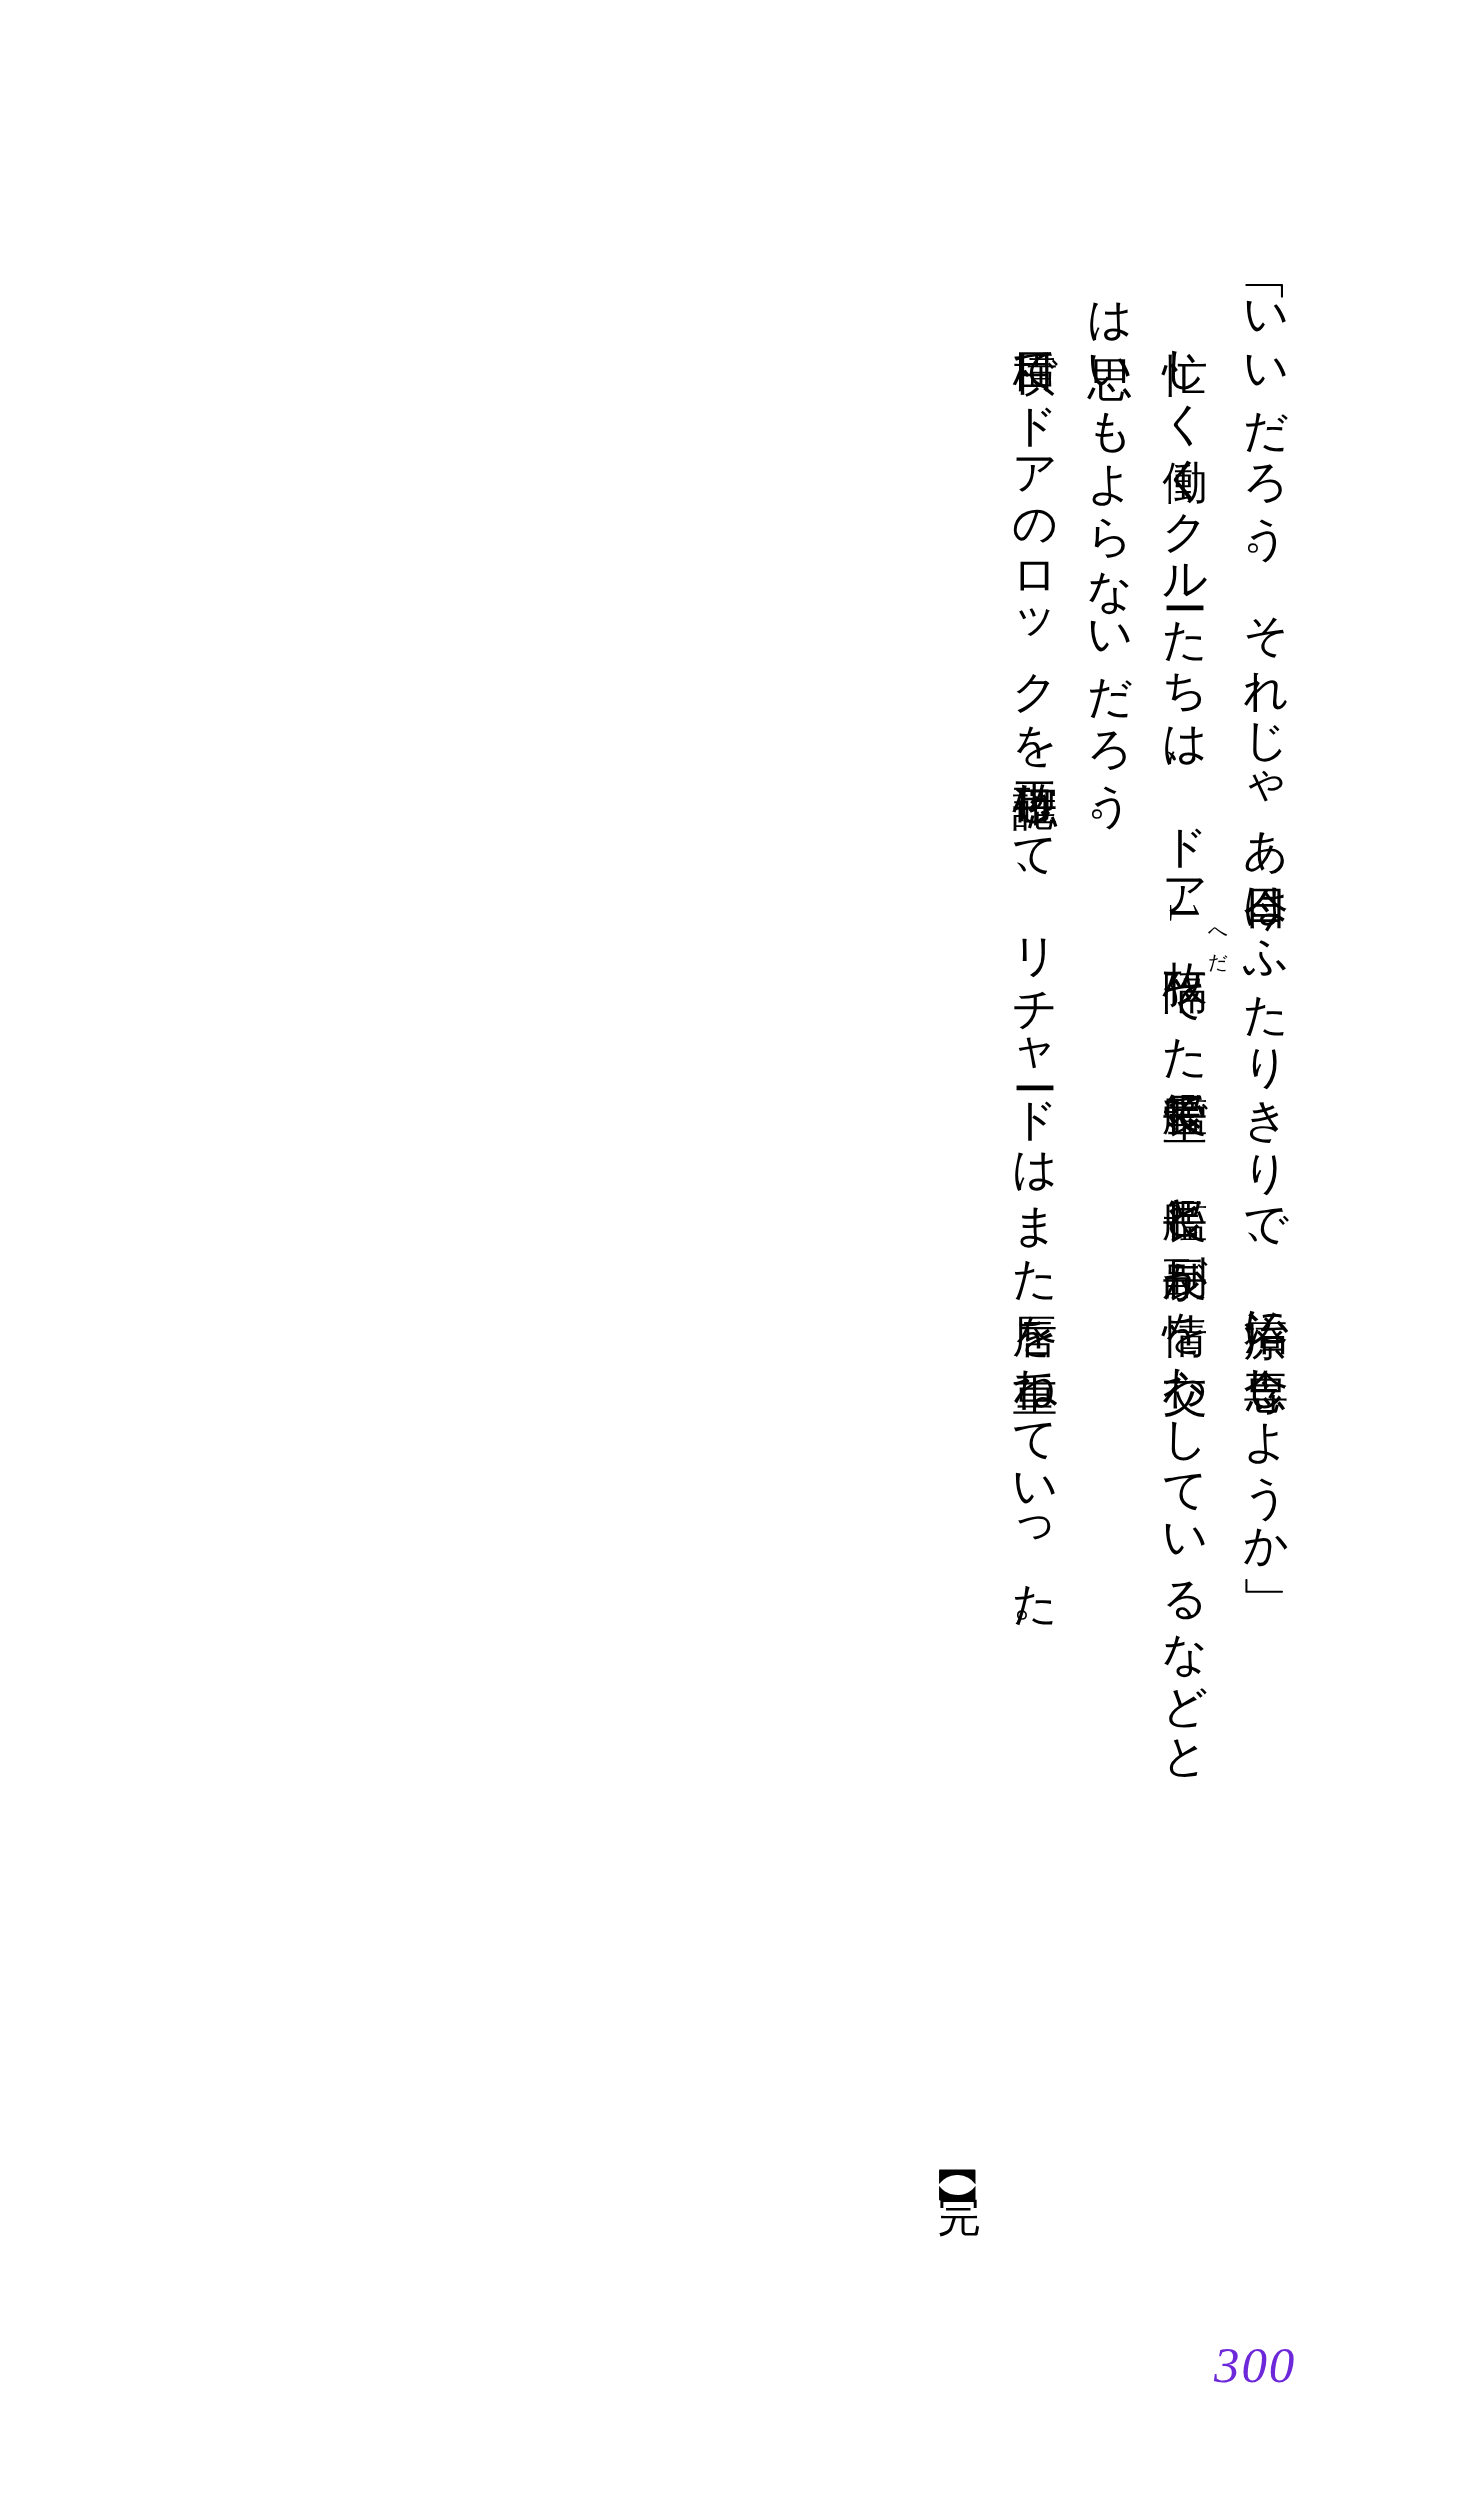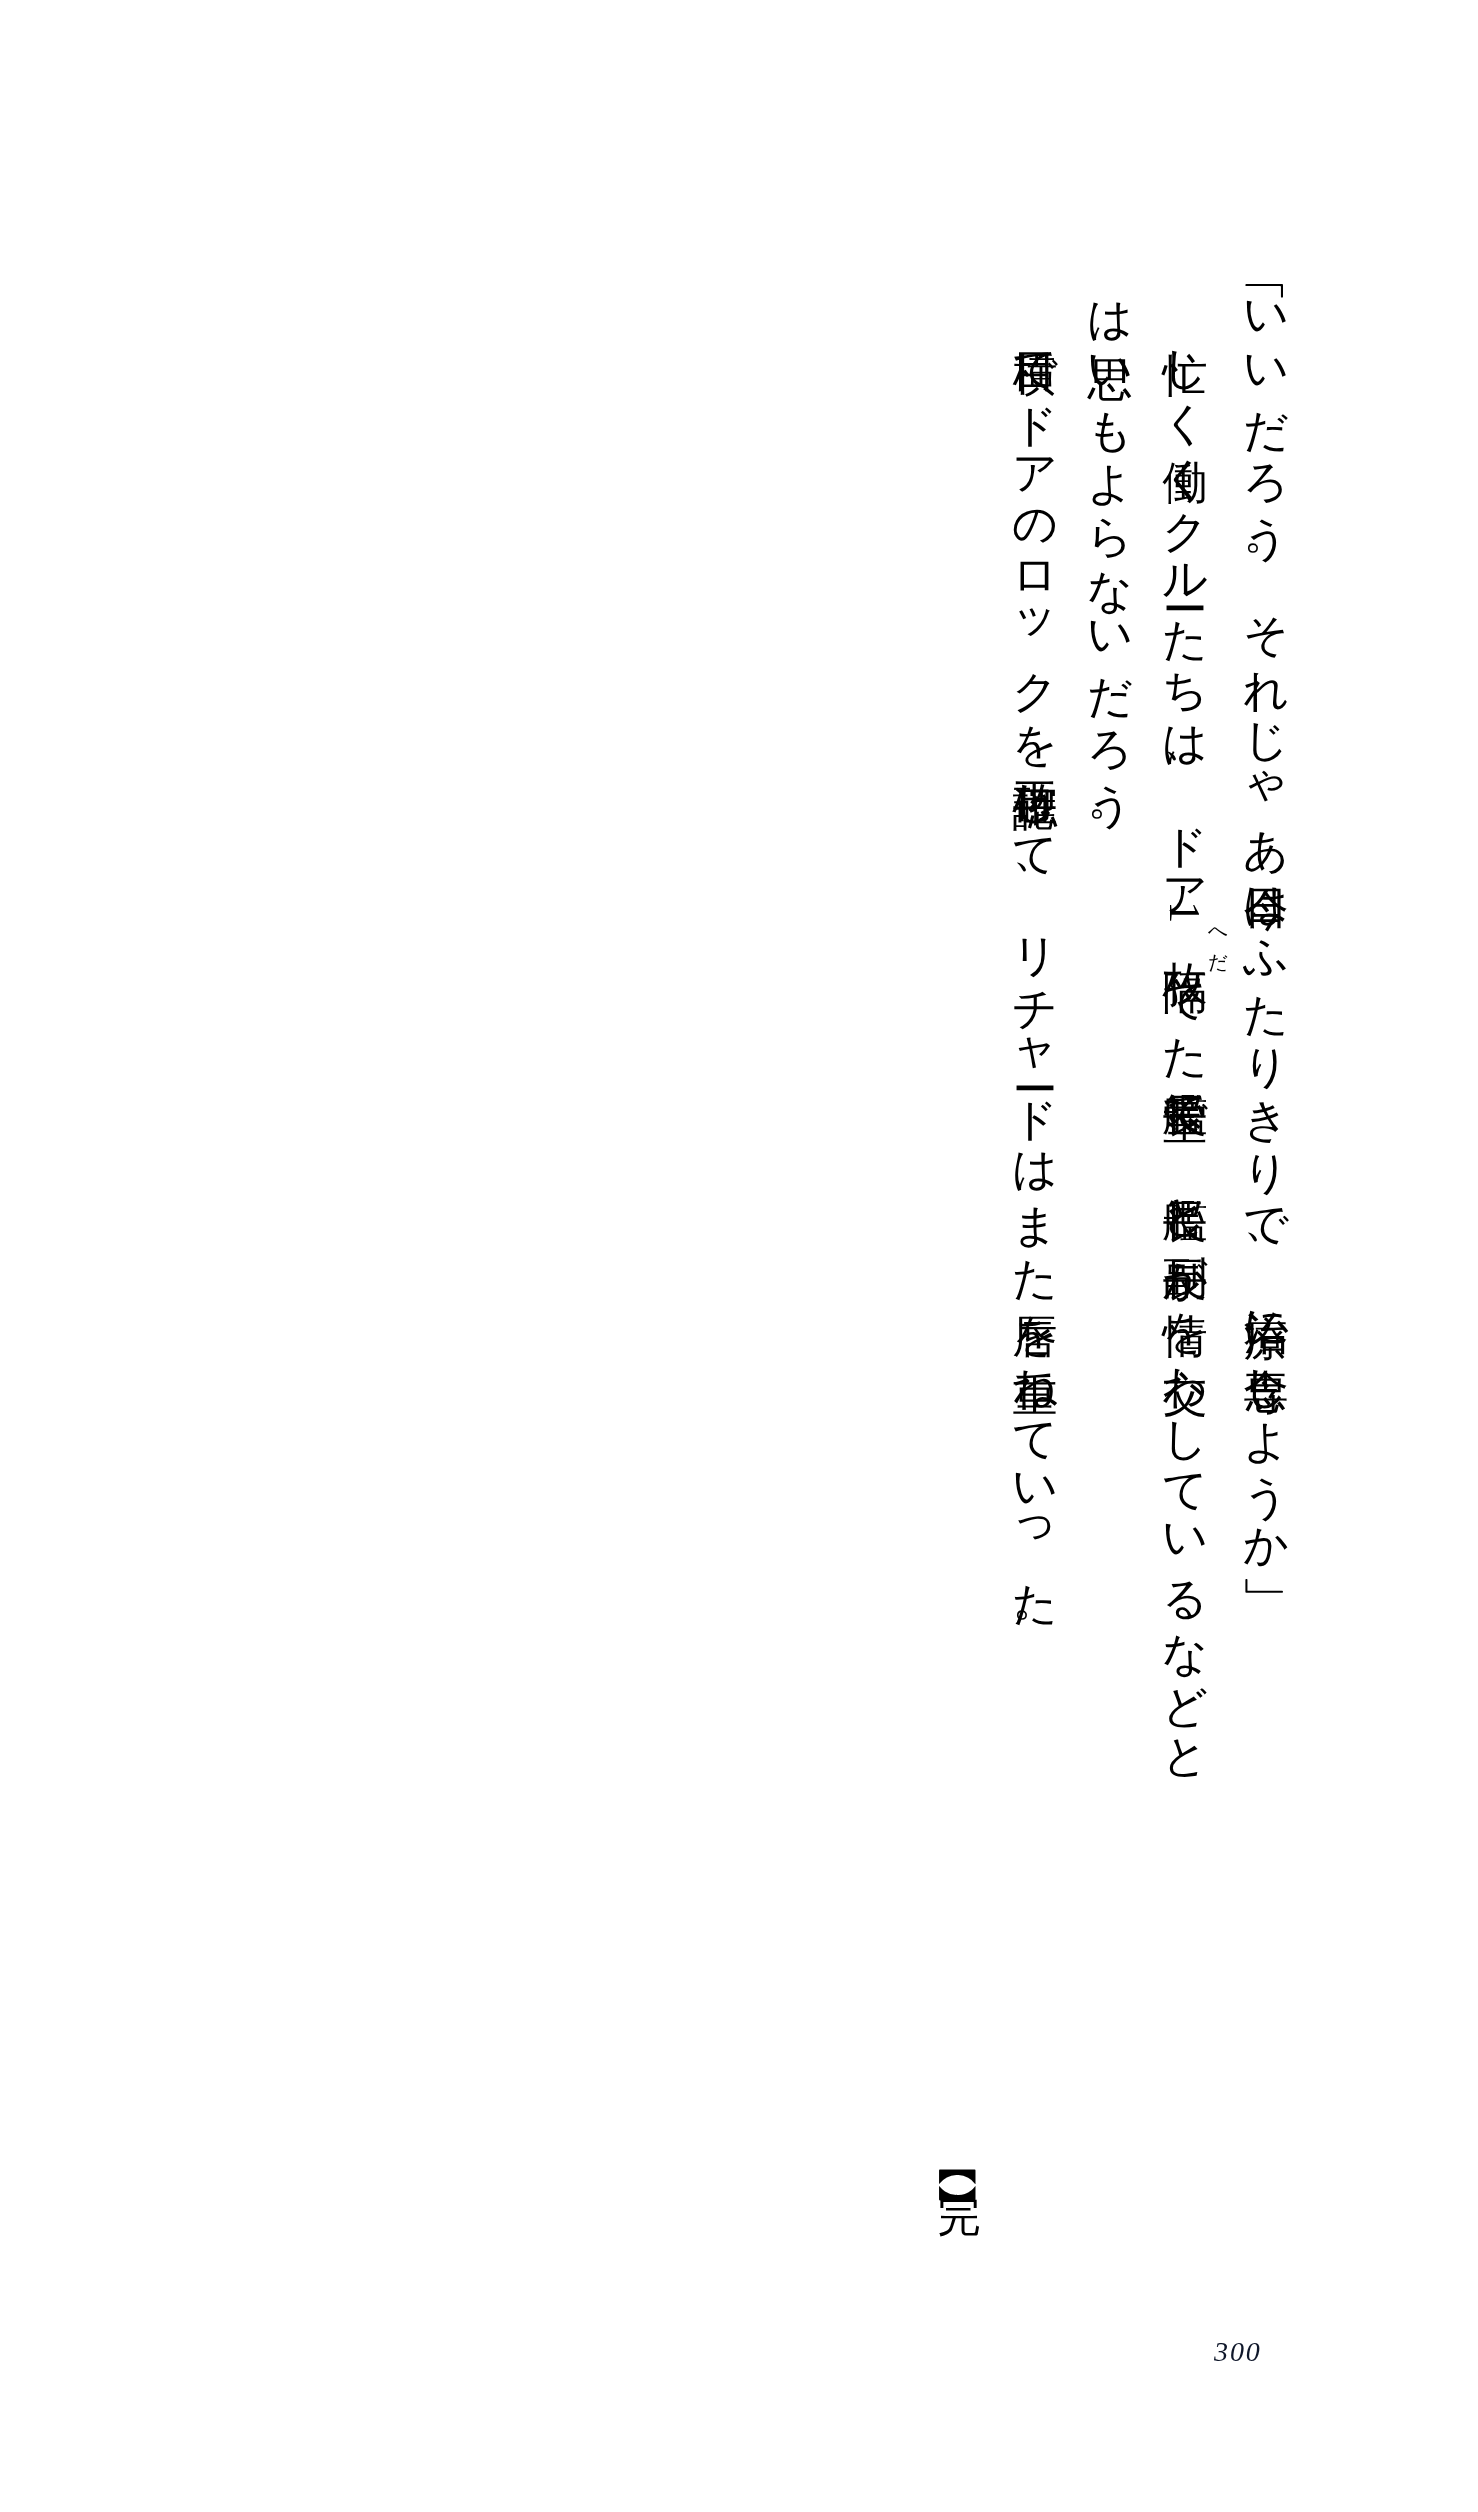--- a/index.html
+++ b/index.html
@@ -49,24 +49,24 @@
   
   .end-line {
     padding-inline-start: 1887px;
     letter-spacing: 0;
     font-size: 43px;
   }
   .page-number {
     position: absolute;
     top: 2336px;
     left: 1214px;
-    font-size: 28px;
+    font-size: 51px;
     font-style: italic;
     letter-spacing: 1.9px;
-    color: #0f172a;
+    color: #6d28d9;
   }
 </style>
 </head>
 <body>
 
 <div class="page">
 
   <div class="text-block">
 
     <div class="line">「いいだろう。それじゃあ今日はふたりきりで、治療に専念しようか」</div>

